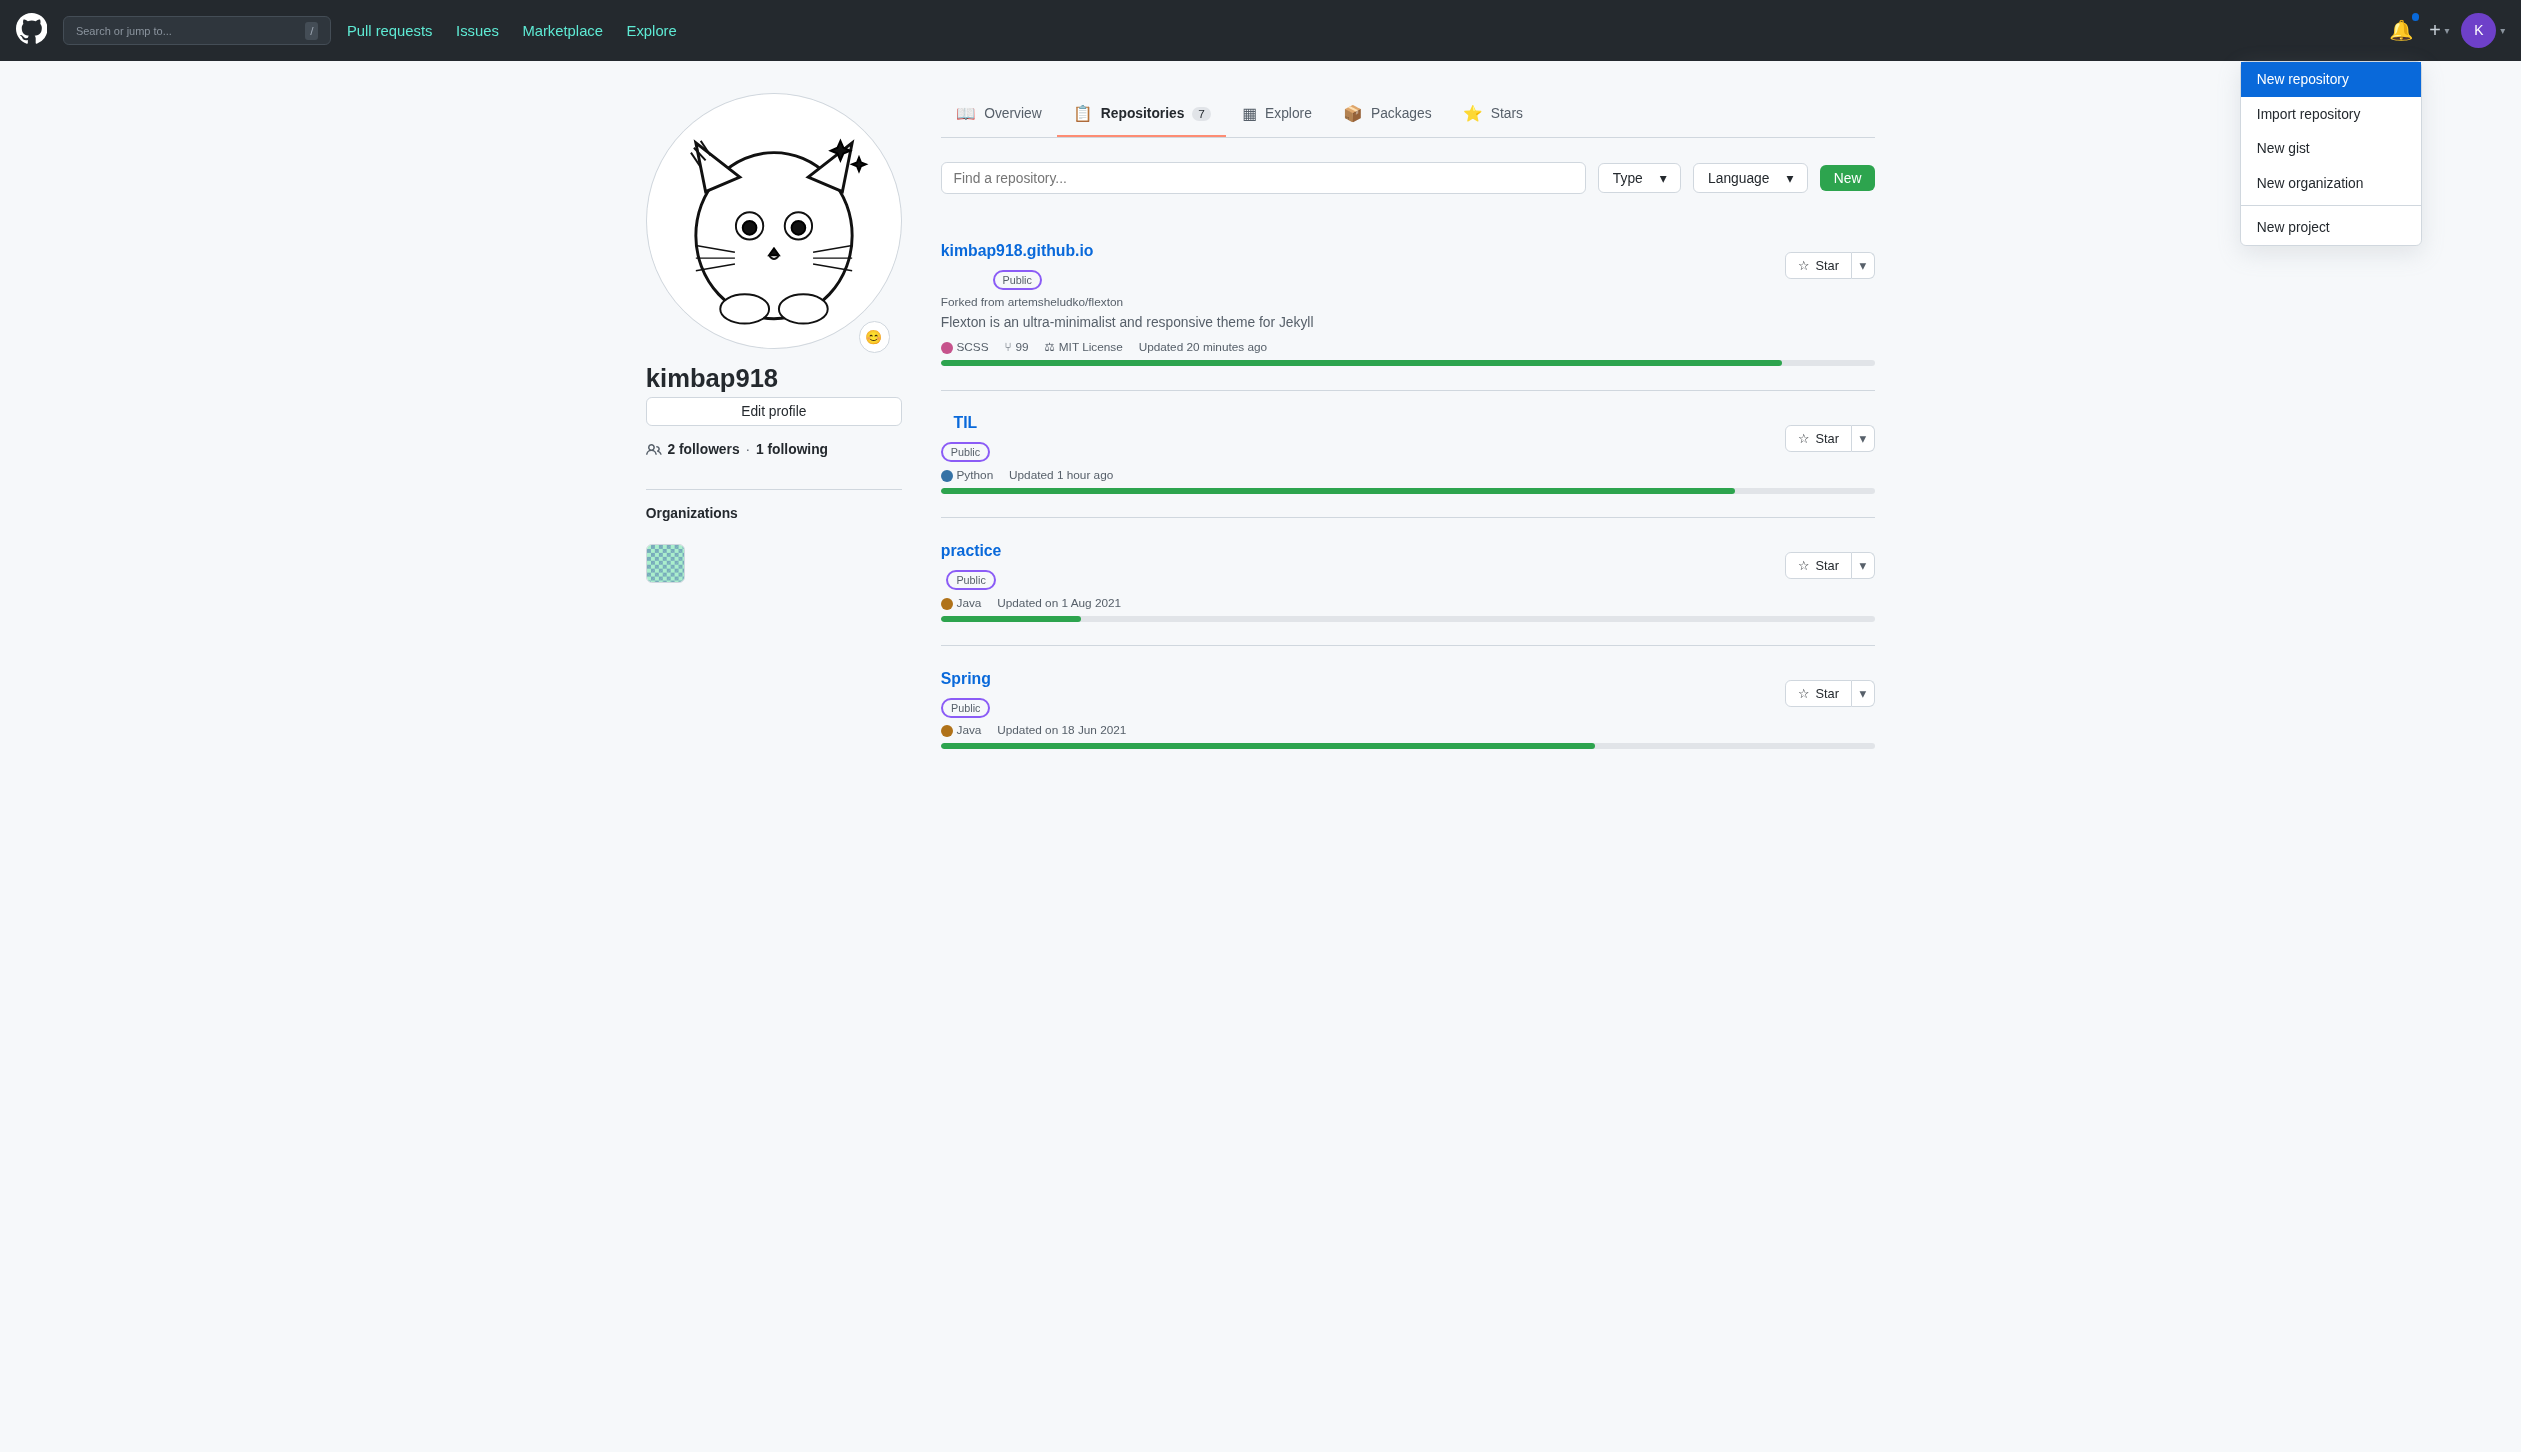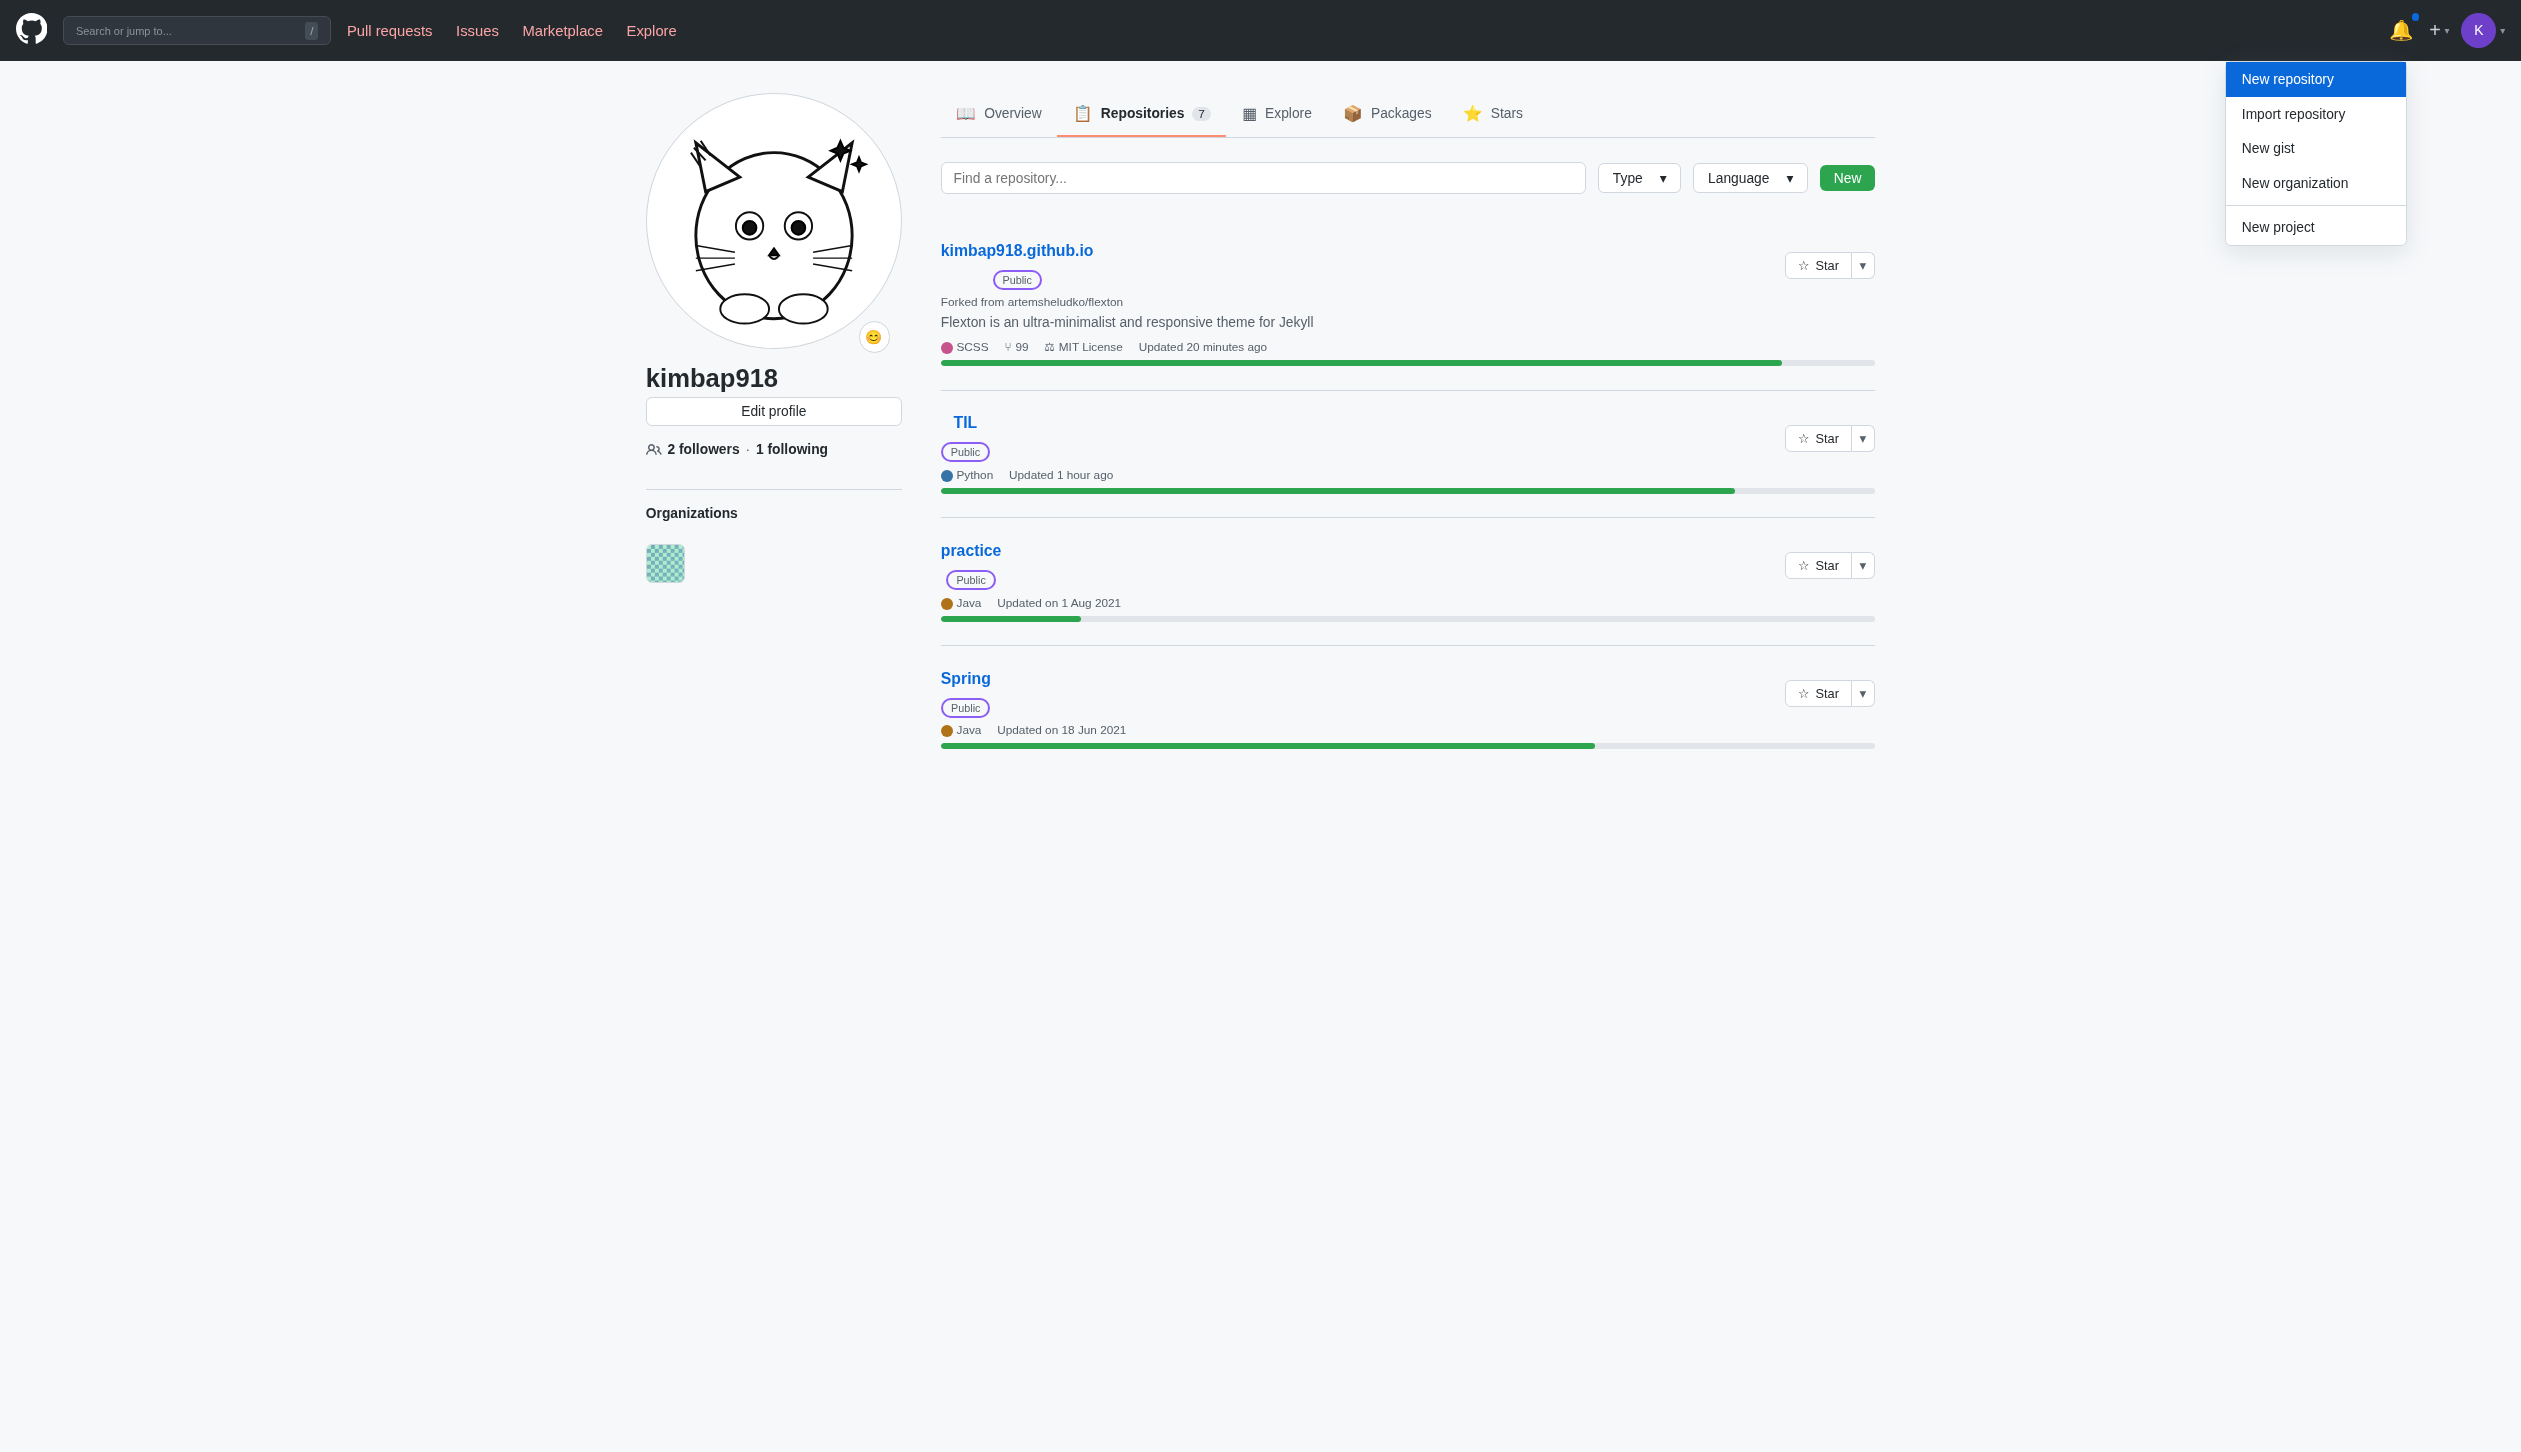--- a/index.html
+++ b/index.html
@@ -7,31 +7,31 @@
 
     
     .header { background: #24292e; display: flex; align-items: center; padding: 0 15.8px; height: 61px; position: relative; z-index: 100; }
     .header-logo { color: white; margin-right: 15.8px; flex-shrink: 0; }
     .header-logo svg { width: 31.5px; height: 31.5px; fill: white; }
     .search-bar { display: flex; align-items: center; background: #2f363d; border: 1px solid #444d56; border-radius: 5.9px; padding: 4.9px 11.8px; width: 268px; margin-right: 15.8px; cursor: text; }
     .search-bar input { background: transparent; border: none; outline: none; color: #5eead4; font-size: 11px; width: 100%; }
     .search-bar input::placeholder { color: #8b949e; }
     .search-shortcut { background: #444d56; border-radius: 3px; padding: 2px 4.9px; font-size: 11.8px; color: #9ea7b3; margin-left: 7.9px; }
     .header-nav { display: flex; align-items: center; gap: 23.6px; flex: 1; }
-    .header-nav a { color: #fca5a5; text-decoration: none; font-size: 14.8px; font-weight: 500; }
+    .header-nav a { color: #5eead4; text-decoration: none; font-size: 14.8px; font-weight: 500; }
     .header-actions { display: flex; align-items: center; gap: 11.8px; margin-left: auto; }
     .header-icon-btn { color: #c9d1d9; background: none; border: none; cursor: pointer; display: flex; align-items: center; font-size: 19.7px; padding: 3.9px; }
     .plus-btn { display: flex; align-items: center; gap: 3.9px; color: #c9d1d9; background: none; border: none; cursor: pointer; font-size: 19.7px; }
     .avatar-placeholder { width: 35px; height: 35px; border-radius: 50%; background: #6e40c9; display: flex; align-items: center; justify-content: center; color: white; font-size: 13.8px; }
     .chevron { font-size: 9.9px; color: #8b949e; }
     .notification-dot { width: 7.9px; height: 7.9px; background: #0969da; border-radius: 50%; position: absolute; top: -2px; right: -2px; }
     .icon-wrap { position: relative; }
 
     
-    .dropdown-menu { position: absolute; top: 61px; right: 114px; background: white; border: 1px solid #d0d7de; border-radius: 5.9px; box-shadow: 0 7.9px 23.6px rgba(140,149,159,0.2); min-width: 182px; z-index: 200; }
+    .dropdown-menu { position: absolute; top: 61px; right: 99px; background: white; border: 1px solid #d0d7de; border-radius: 5.9px; box-shadow: 0 7.9px 23.6px rgba(140,149,159,0.2); min-width: 182px; z-index: 200; }
     .dropdown-item { padding: 9.9px 15.8px; cursor: pointer; font-size: 13.8px; color: #24292e; display: block; text-decoration: none; white-space: nowrap; }
     .dropdown-item.active { background: #0969da; color: white; }
     .dropdown-divider { height: 1px; background: #d0d7de; margin: 3.9px 0; }
 
     
     .page-layout { display: flex; max-width: 1261px; margin: 0 auto; padding: 31.5px 15.8px; gap: 39px; }
     .sidebar { width: 256px; flex-shrink: 0; }
     .main-content { flex: 1; }
 
     

